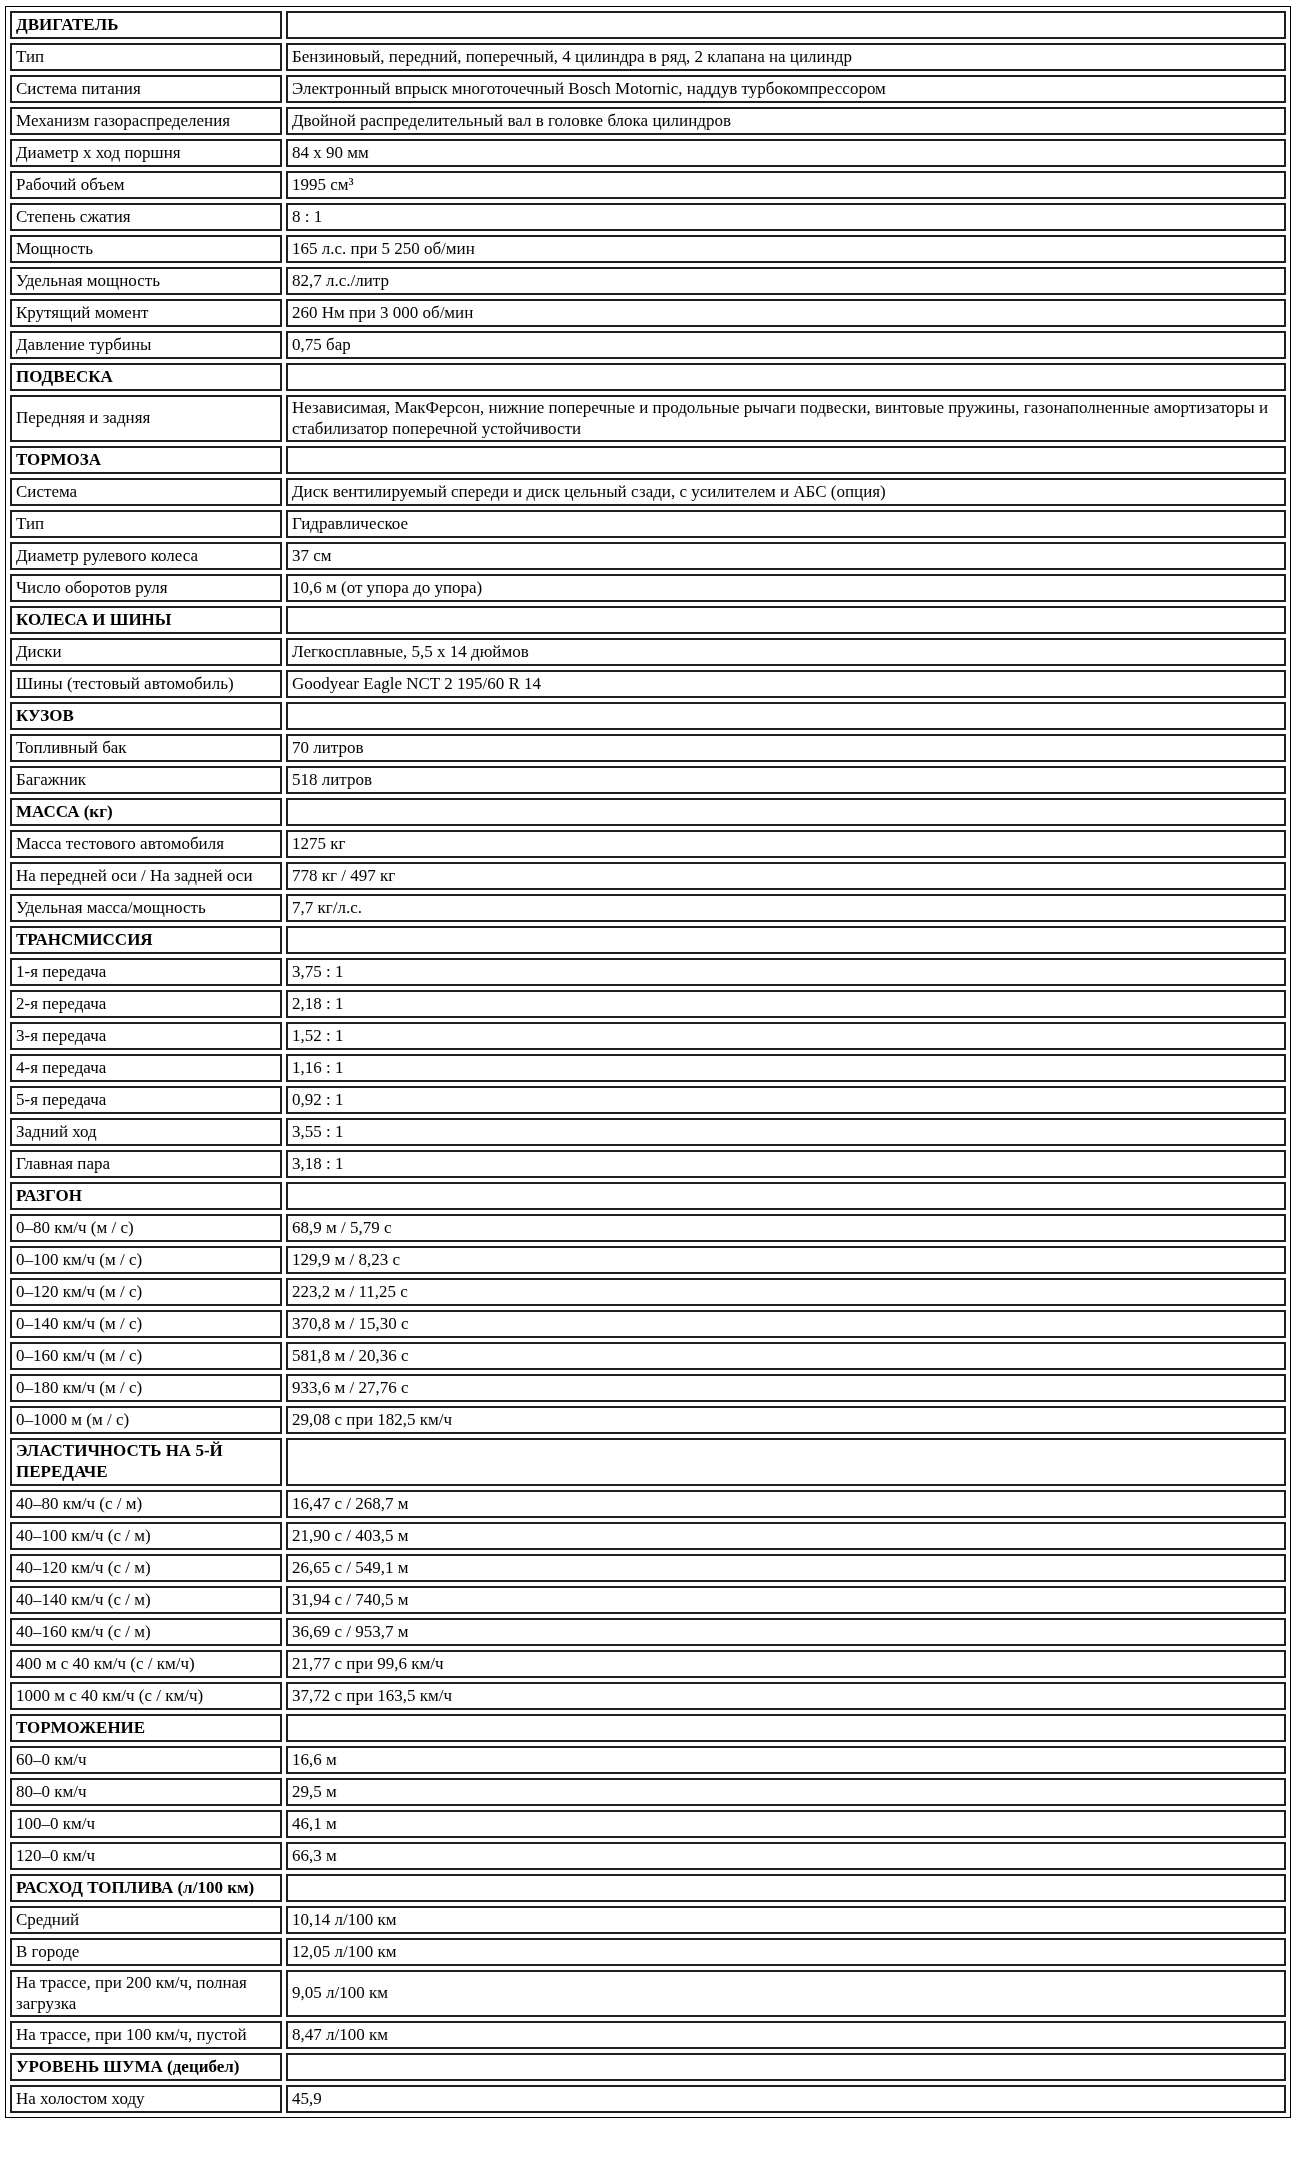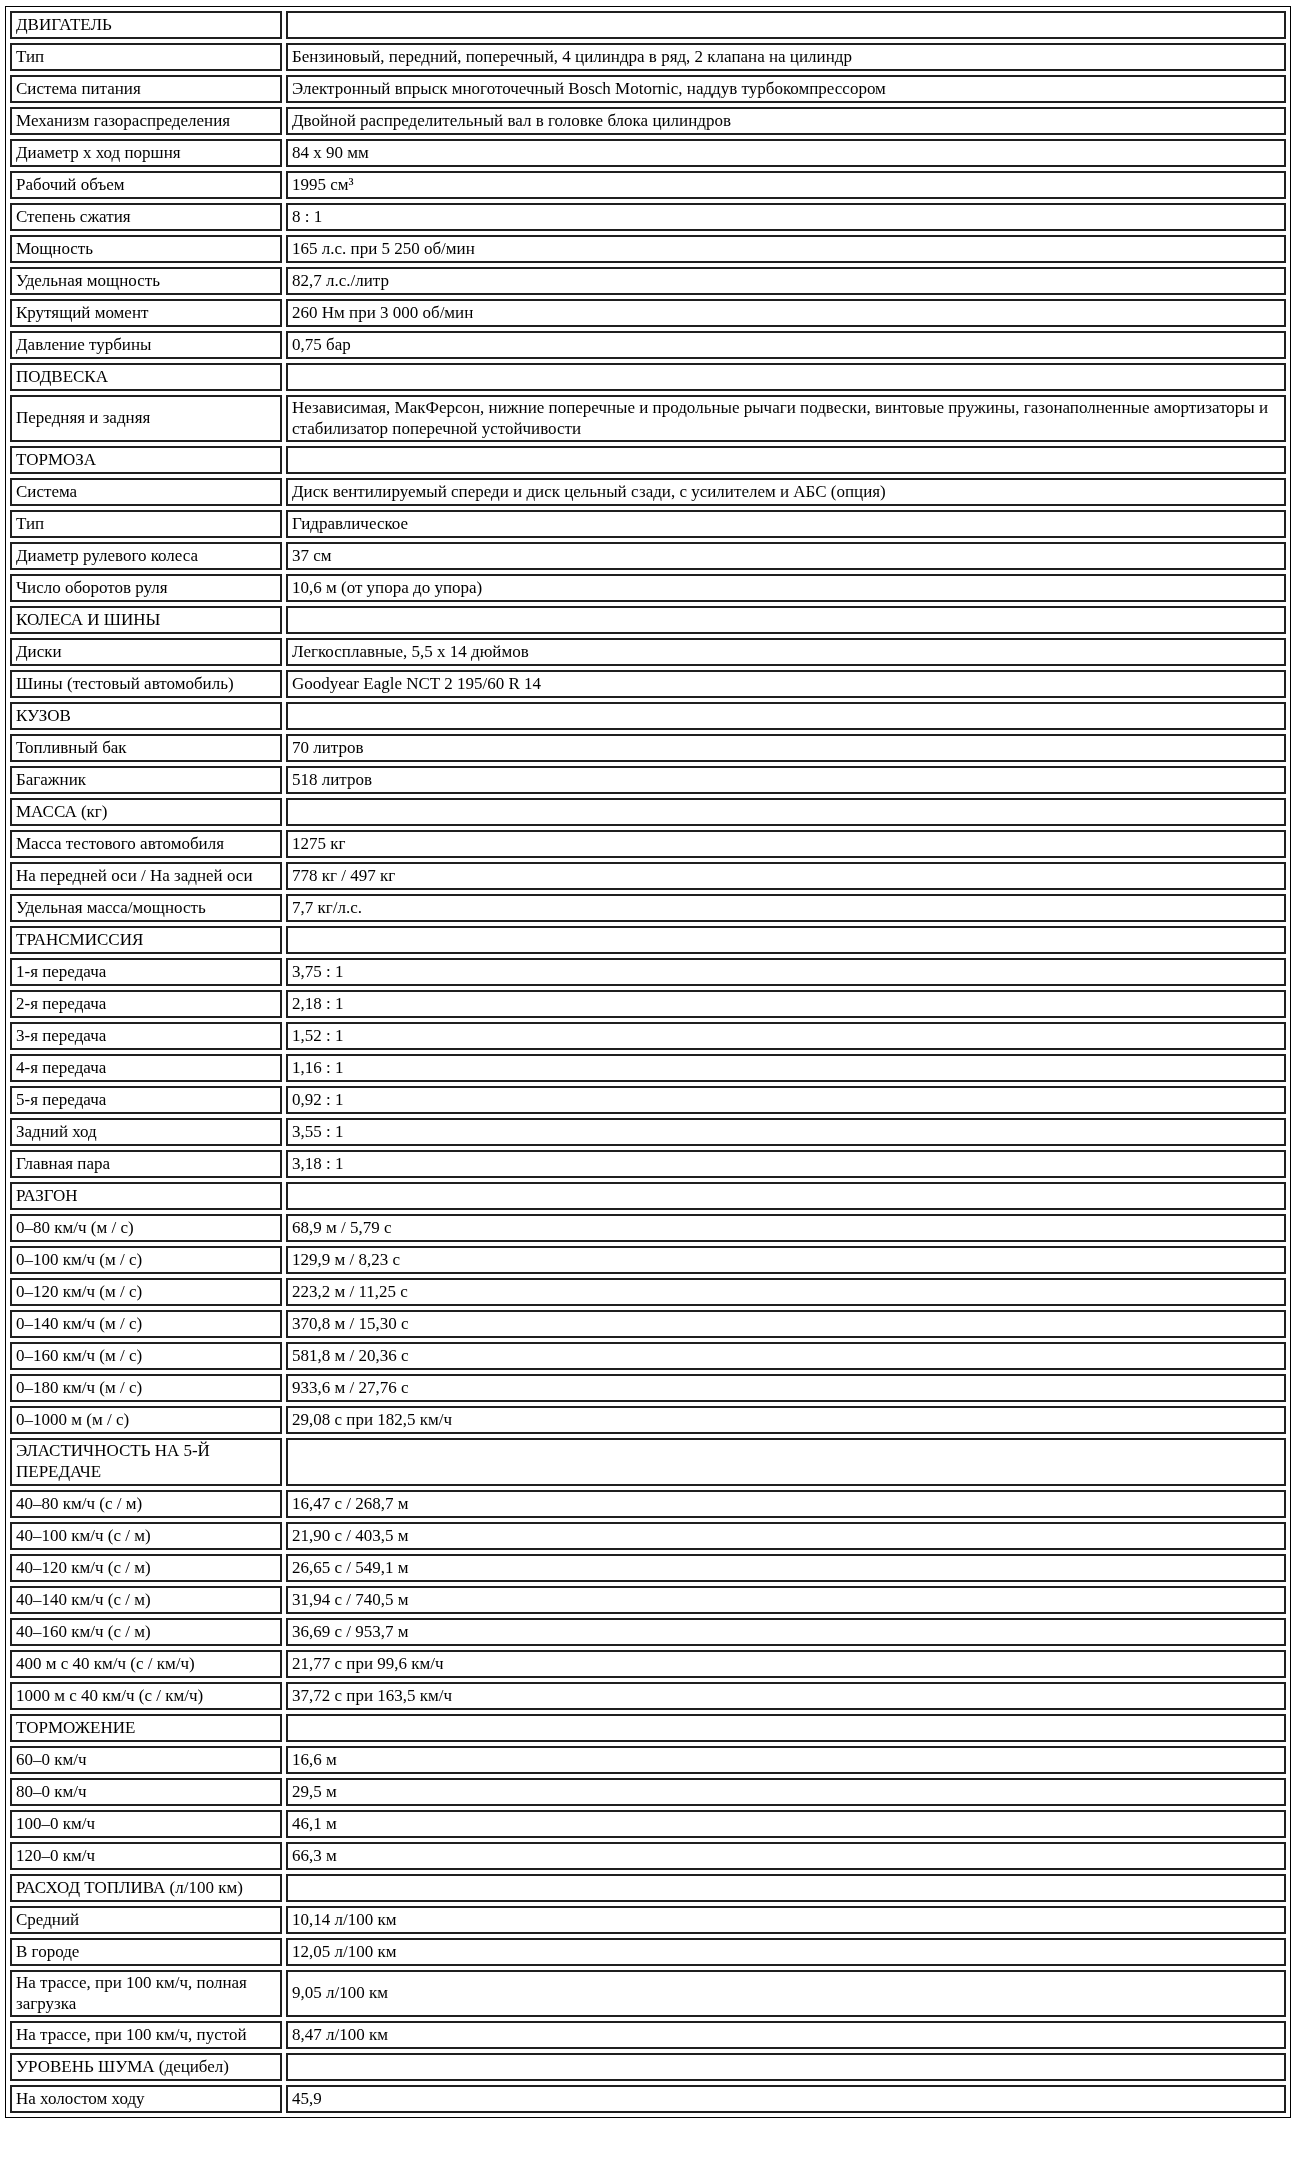--- a/index.html
+++ b/index.html
@@ -26,21 +26,21 @@
     border: 2px solid #1f1f1f;
     padding: 1px 4px;
     font-size: 17px;
     line-height: 1.22;
     height: 22px;
     vertical-align: middle;
     overflow: hidden;
     word-wrap: break-word;
   }
   tr.section-row td {
-    font-weight: normal;
+    font-weight: bold;
   }
 </style>
 </head>
 <body>
 
 <div class="page">
   <table class="specs">
     <colgroup>
       <col class="c1">
       <col class="c2">
@@ -280,21 +280,21 @@
         </tr>
         <tr class="data-row">
           <td>Средний</td>
           <td>10,14 л/100 км</td>
         </tr>
         <tr class="data-row">
           <td>В городе</td>
           <td>12,05 л/100 км</td>
         </tr>
         <tr class="data-row">
-          <td>На трассе, при 100 км/ч, полная загрузка</td>
+          <td>На трассе, при 200 км/ч, полная загрузка</td>
           <td>9,05 л/100 км</td>
         </tr>
         <tr class="data-row">
           <td>На трассе, при 100 км/ч, пустой</td>
           <td>8,47 л/100 км</td>
         </tr>
         <tr class="section-row">
           <td>УРОВЕНЬ ШУМА (децибел)</td>
           <td></td>
         </tr>

